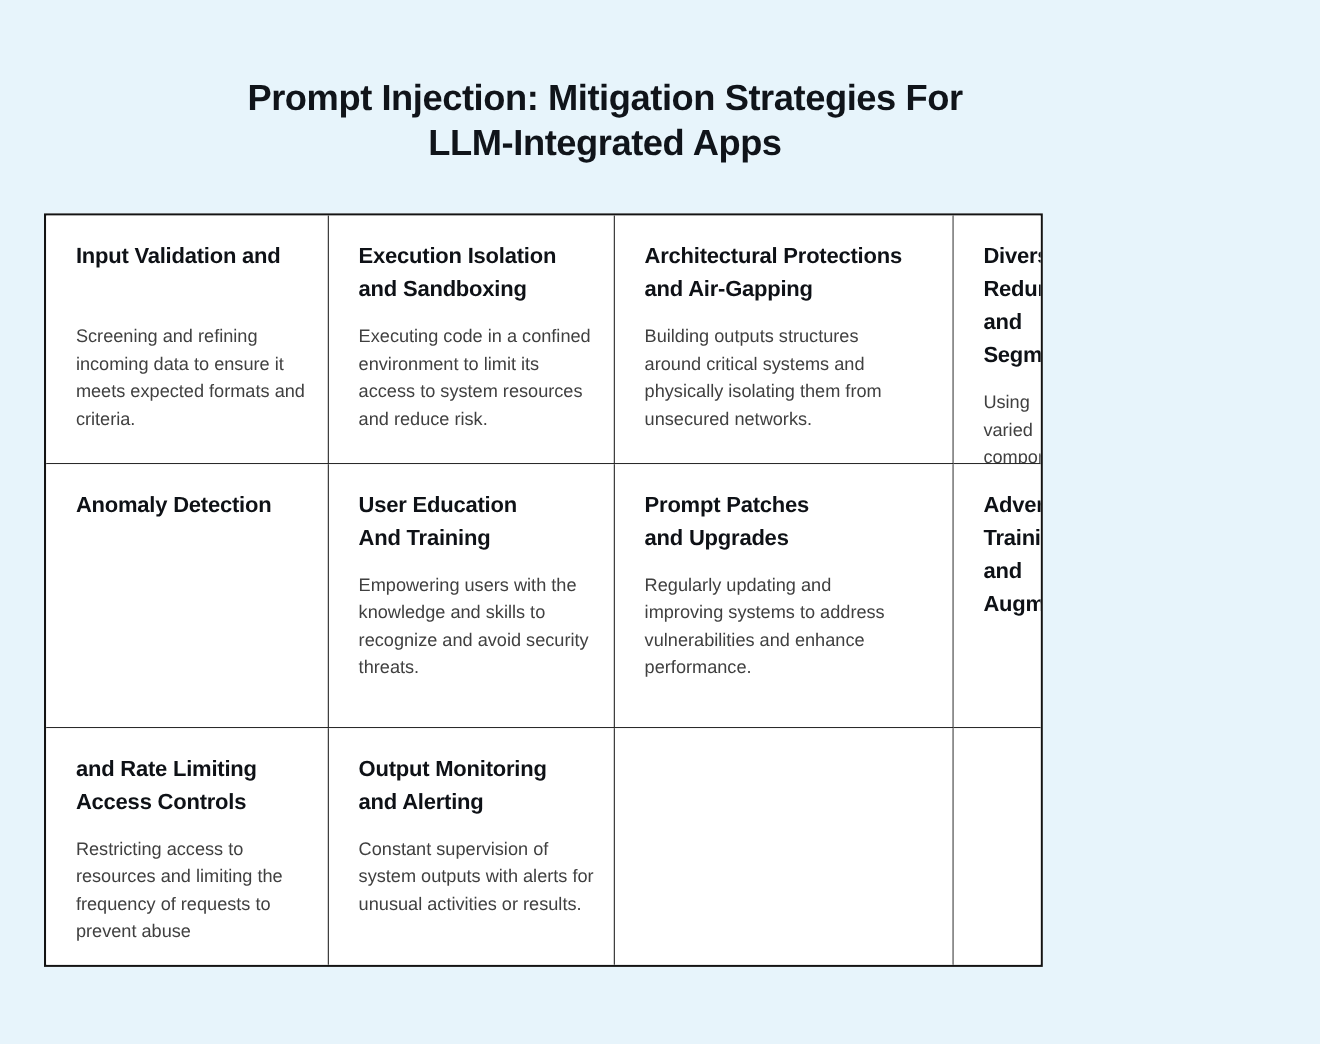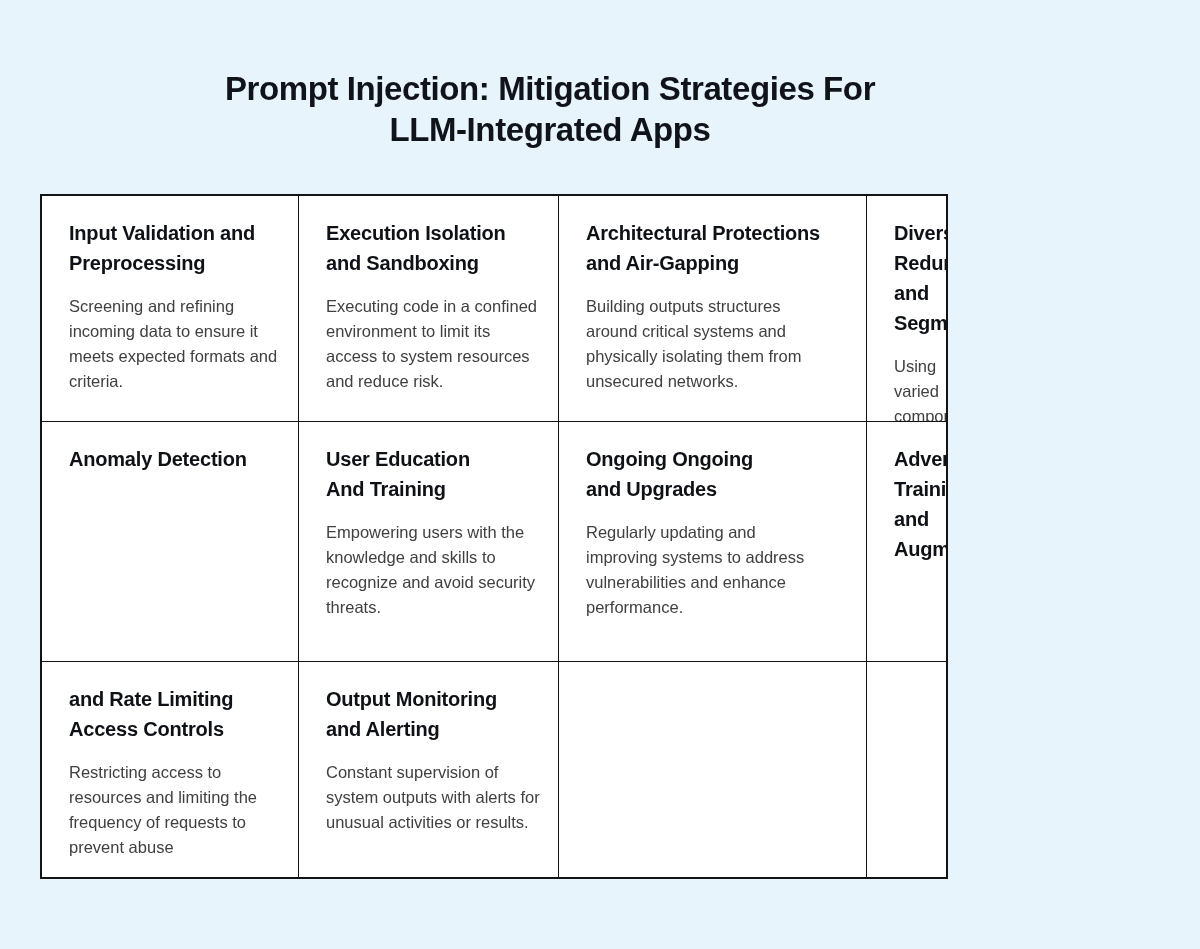--- a/index.html
+++ b/index.html
@@ -64,21 +64,20 @@
 <h1 class="page-title">
   <span class="line">Prompt Injection: Mitigation Strategies For</span>
   <span class="line">LLM-Integrated Apps</span>
 </h1>
 
 <div class="grid">
 
   <div class="cell">
     <h2 class="cell-title">
       <span class="line">Input Validation and</span>
-      <span class="line">Preprocessing</span>
     </h2>
     <p class="cell-desc">Screening and refining incoming data to ensure it meets expected formats and criteria.</p>
   </div>
 
   <div class="cell">
     <h2 class="cell-title">
       <span class="line">Execution Isolation</span>
       <span class="line">and Sandboxing</span>
     </h2>
     <p class="cell-desc">Executing code in a confined environment to limit its access to system resources and reduce risk.</p>
@@ -110,21 +109,21 @@
   <div class="cell">
     <h2 class="cell-title">
       <span class="line">User Education</span>
       <span class="line">And Training</span>
     </h2>
     <p class="cell-desc">Empowering users with the knowledge and skills to recognize and avoid security threats.</p>
   </div>
 
   <div class="cell">
     <h2 class="cell-title">
-      <span class="line">Ongoing Ongoing</span>
+      <span class="line">Prompt Patches</span>
       <span class="line">and Upgrades</span>
     </h2>
     <p class="cell-desc">Regularly updating and improving systems to address vulnerabilities and enhance performance.</p>
   </div>
 
   <div class="cell">
     <h2 class="cell-title">
       <span class="line">Adversarial Training</span>
       <span class="line">and Augmentation</span>
     </h2>

